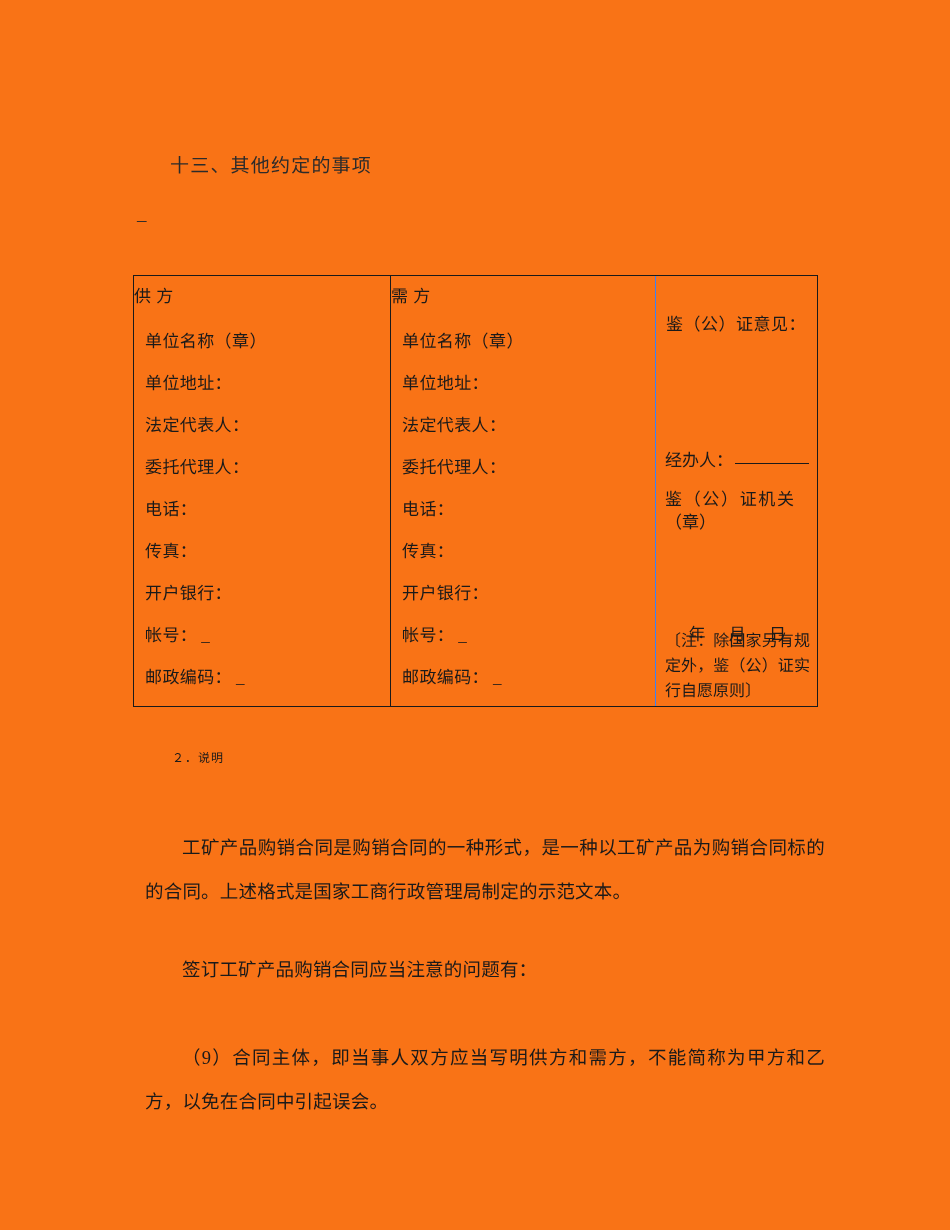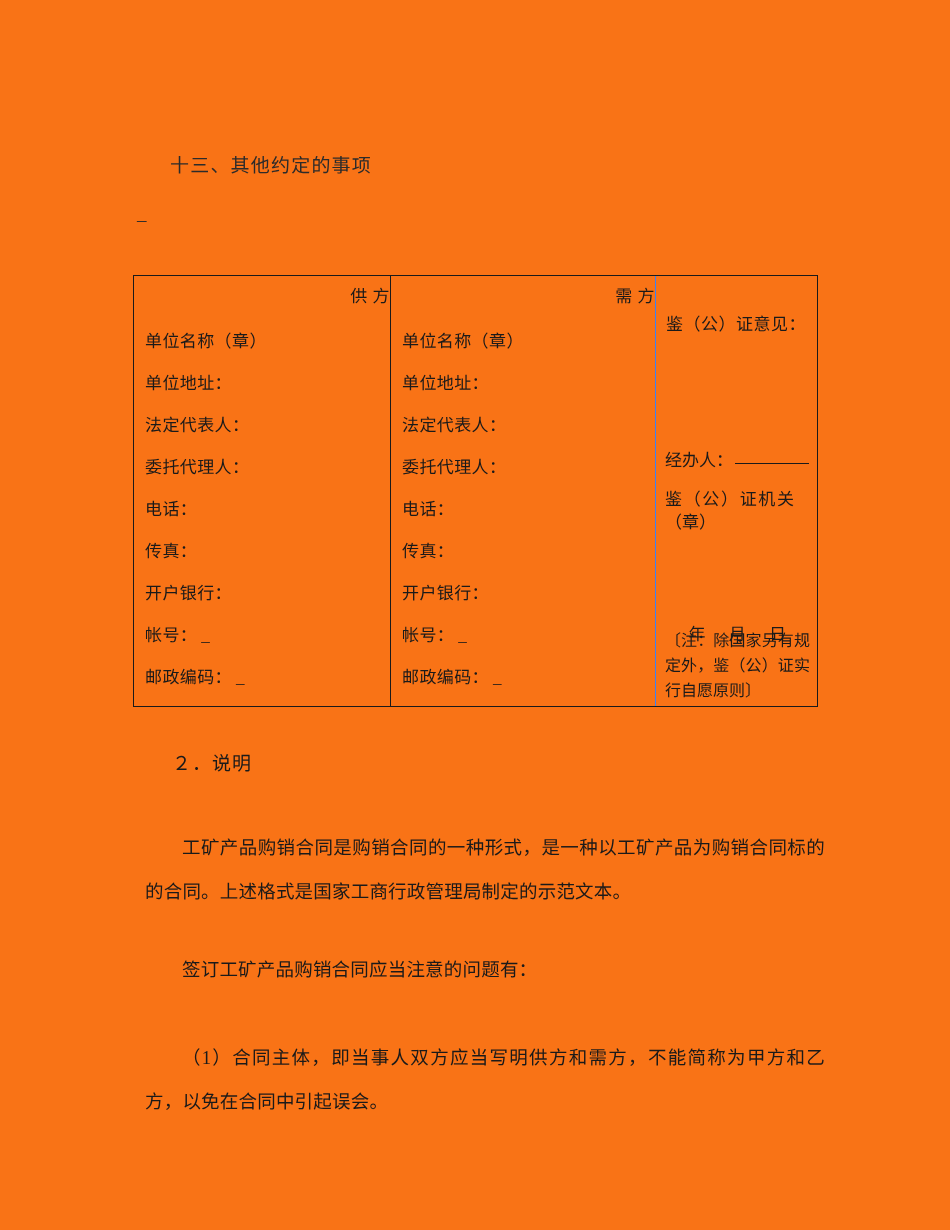--- a/index.html
+++ b/index.html
@@ -59,21 +59,21 @@
   }
   .col-supplier { width: 257px; border-right: 1px solid #1a1a1a; }
   .col-buyer    { width: 265px; border-right: 1px solid #3b82f6; }
   .col-notary   { width: 161px; }
 
   .col-head {
     position: absolute;
     top: 6px;
     left: 0;
     right: 0;
-    text-align: right;
+    text-align: left;
     font-size: 17px;
     letter-spacing: 0.5px;
     white-space: nowrap;
   }
   .col-head.left-head {
     text-align: left;
     padding-left: 10px;
     margin-top: 28px;
   }
 
@@ -157,21 +157,21 @@
     line-height: 25px;
     text-align: justify;
     text-align-last: left;
   }
 
   
   .section-label {
     position: absolute;
     left: 172px;
     top: 748px;
-    font-size: 19px;
+    font-size: 12px;
     letter-spacing: 1px;
     white-space: nowrap;
   }
   .para {
     position: absolute;
     left: 145px;
     width: 680px;
     font-size: 18.5px;
     line-height: 44px;
     text-align: justify;
@@ -238,15 +238,15 @@
         <div class="notary-note">〔注：除国家另有规定外，鉴（公）证实行自愿原则〕</div>
       </div>
     </div>
 
   </div>
 
   <div class="section-label">２．说明</div>
 
   <div class="para indent" id="para-1">工矿产品购销合同是购销合同的一种形式，是一种以工矿产品为购销合同标的的合同。上述格式是国家工商行政管理局制定的示范文本。</div>
   <div class="para indent" id="para-2">签订工矿产品购销合同应当注意的问题有：</div>
-  <div class="para indent" id="para-3">（1）合同主体，即当事人双方应当写明供方和需方，不能简称为甲方和乙方，以免在合同中引起误会。</div>
+  <div class="para indent" id="para-3">（9）合同主体，即当事人双方应当写明供方和需方，不能简称为甲方和乙方，以免在合同中引起误会。</div>
 
 </div>
 
 </body></html>

